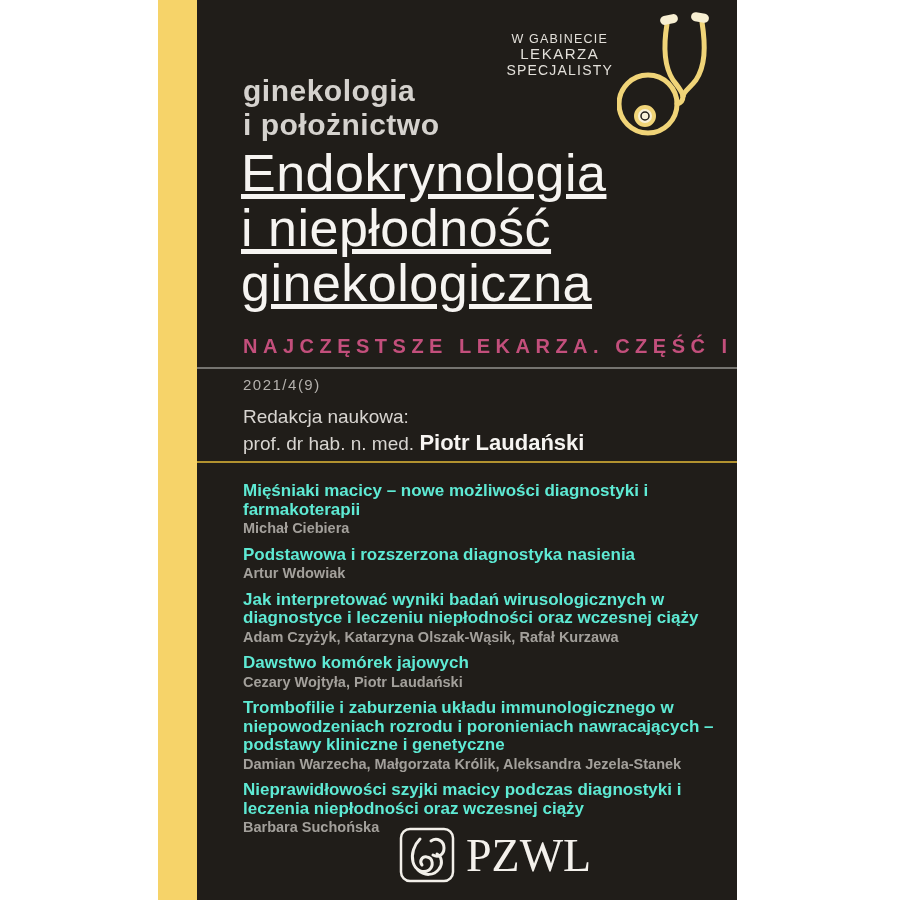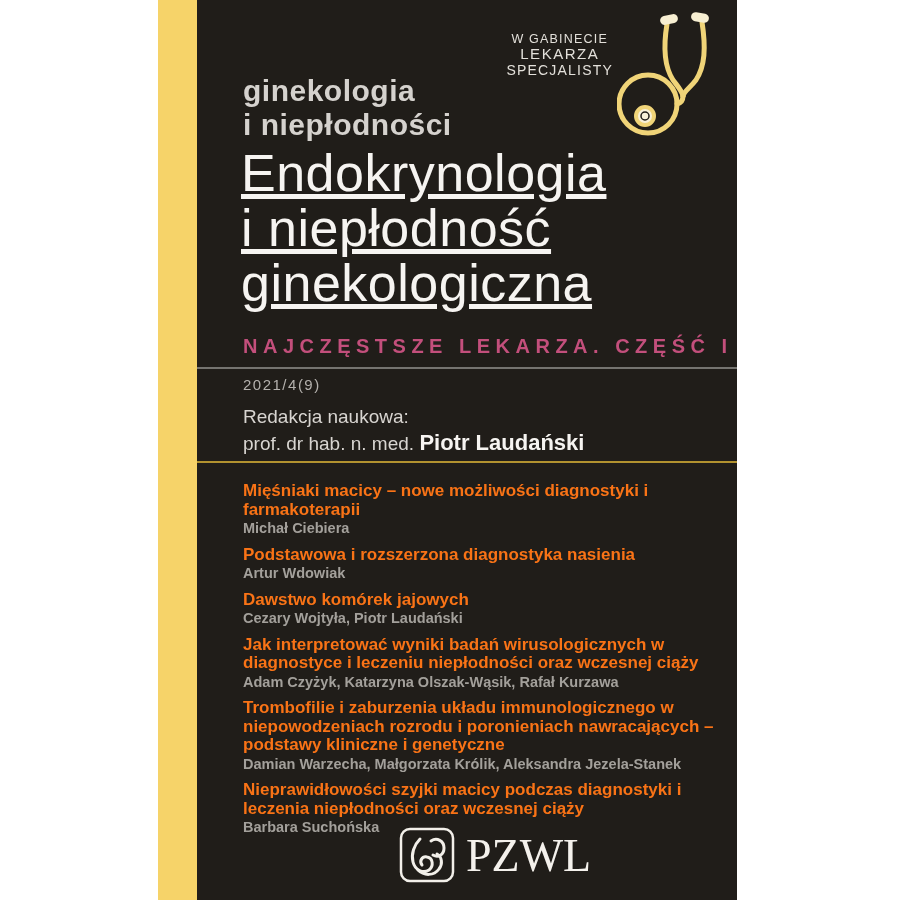--- a/index.html
+++ b/index.html
@@ -31,21 +31,21 @@
   .rule-gold{top:461px;background:#b2922f;}
 
   .issue{position:absolute;left:46px;top:376px;color:#b4b1ad;font-size:15px;letter-spacing:1.5px;}
 
   .editor{position:absolute;left:46px;top:404px;color:#d8d5d1;font-size:19px;line-height:26px;}
   .editor .name{font-size:22px;font-weight:bold;color:#f6f4f1;}
 
   
   .articles{position:absolute;left:46px;top:482px;width:500px;}
   .article{margin-bottom:8.5px;}
-  .article-title{color:#f97316;font-weight:bold;font-size:17px;line-height:18.5px;}
+  .article-title{color:#5eead4;font-weight:bold;font-size:17px;line-height:18.5px;}
   .article-authors{color:#a3a09b;font-size:14.5px;line-height:17px;margin-top:1px;font-weight:bold;}
 
   
   .publisher{position:absolute;left:201px;top:826px;display:flex;align-items:flex-end;}
   .pzwl-name{margin-left:10px;color:#f4f1ec;font-family:"Liberation Serif", serif;
              font-size:46px;line-height:56px;letter-spacing:0;}
 </style>
 </head>
 <body>
 
@@ -69,21 +69,21 @@
         </g>
         <rect x="43" y="9" width="18" height="9" rx="4.5" fill="#f7efd2" transform="rotate(-12 52 13.5)"></rect>
         <rect x="74" y="7" width="18" height="9" rx="4.5" fill="#f7efd2" transform="rotate(10 83 11.5)"></rect>
         <circle cx="28" cy="110" r="9" fill="#f7f0d8" stroke="#f0d478" stroke-width="4"></circle>
         <circle cx="28" cy="110" r="4" fill="none" stroke="#201d19" stroke-width="1.5"></circle>
       </svg>
     </div>
 
     <div class="journal">
       <div>ginekologia</div>
-      <div>i niepłodności</div>
+      <div>i położnictwo</div>
     </div>
 
     <h1 class="title">
       <div>Endokrynologia</div>
       <div>i niepłodność</div>
       <div>ginekologiczna</div>
     </h1>
     <div class="subtitle">NAJCZĘSTSZE LEKARZA. CZĘŚĆ I</div>
 
     <div class="rule rule-gray"></div>
@@ -103,27 +103,27 @@
           <div class="article-title">Mięśniaki macicy – nowe możliwości diagnostyki i farmakoterapii</div>
           <div class="article-authors">Michał Ciebiera</div>
         </div>
 
         <div class="article">
           <div class="article-title">Podstawowa i rozszerzona diagnostyka nasienia</div>
           <div class="article-authors">Artur Wdowiak</div>
         </div>
 
         <div class="article">
-          <div class="article-title">Dawstwo komórek jajowych</div>
-          <div class="article-authors">Cezary Wojtyła, Piotr Laudański</div>
+          <div class="article-title">Jak interpretować wyniki badań wirusologicznych w diagnostyce i leczeniu niepłodności oraz wczesnej ciąży</div>
+          <div class="article-authors">Adam Czyżyk, Katarzyna Olszak-Wąsik, Rafał Kurzawa</div>
         </div>
 
         <div class="article">
-          <div class="article-title">Jak interpretować wyniki badań wirusologicznych w diagnostyce i leczeniu niepłodności oraz wczesnej ciąży</div>
-          <div class="article-authors">Adam Czyżyk, Katarzyna Olszak-Wąsik, Rafał Kurzawa</div>
+          <div class="article-title">Dawstwo komórek jajowych</div>
+          <div class="article-authors">Cezary Wojtyła, Piotr Laudański</div>
         </div>
 
         <div class="article">
           <div class="article-title">Trombofilie i zaburzenia układu immunologicznego w niepowodzeniach rozrodu i poronieniach nawracających – podstawy kliniczne i genetyczne</div>
           <div class="article-authors">Damian Warzecha, Małgorzata Królik, Aleksandra Jezela-Stanek</div>
         </div>
 
         <div class="article">
           <div class="article-title">Nieprawidłowości szyjki macicy podczas diagnostyki i leczenia niepłodności oraz wczesnej ciąży</div>
           <div class="article-authors">Barbara Suchońska</div>

